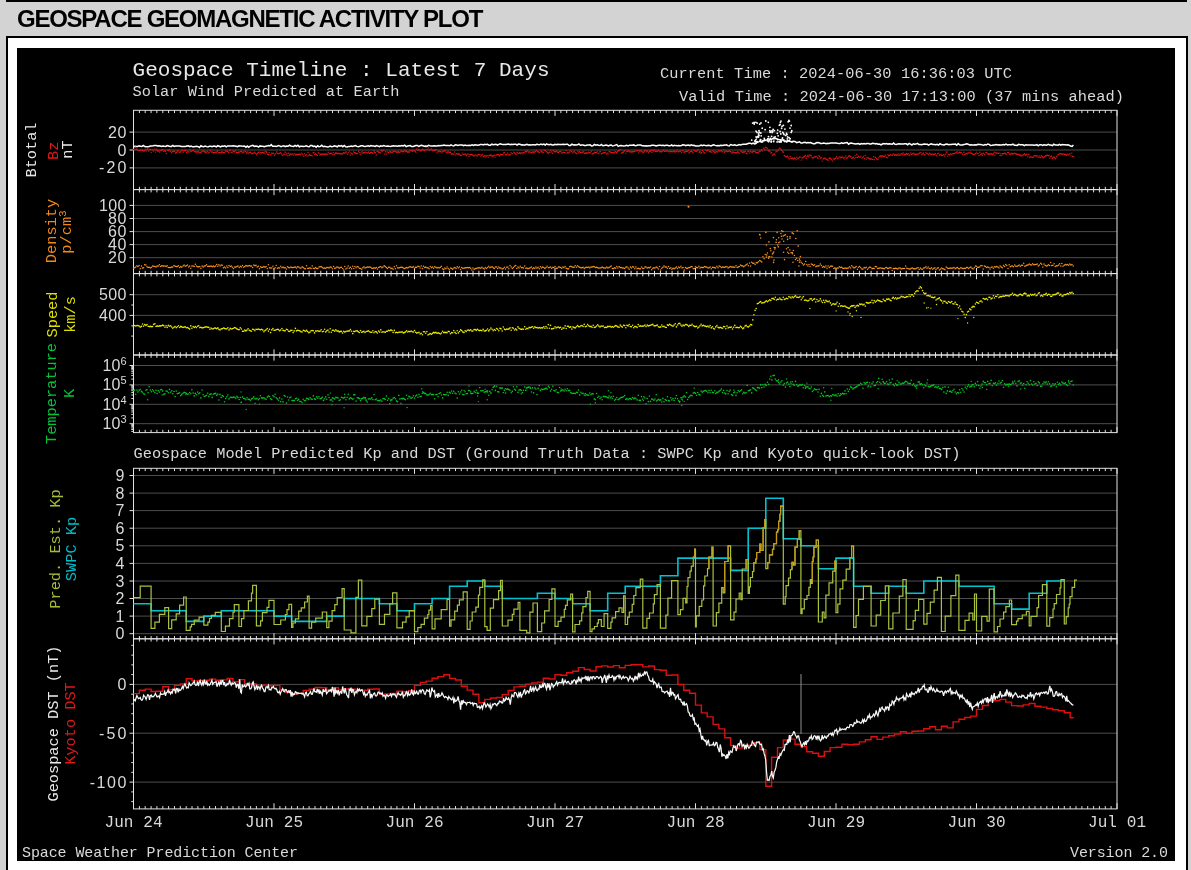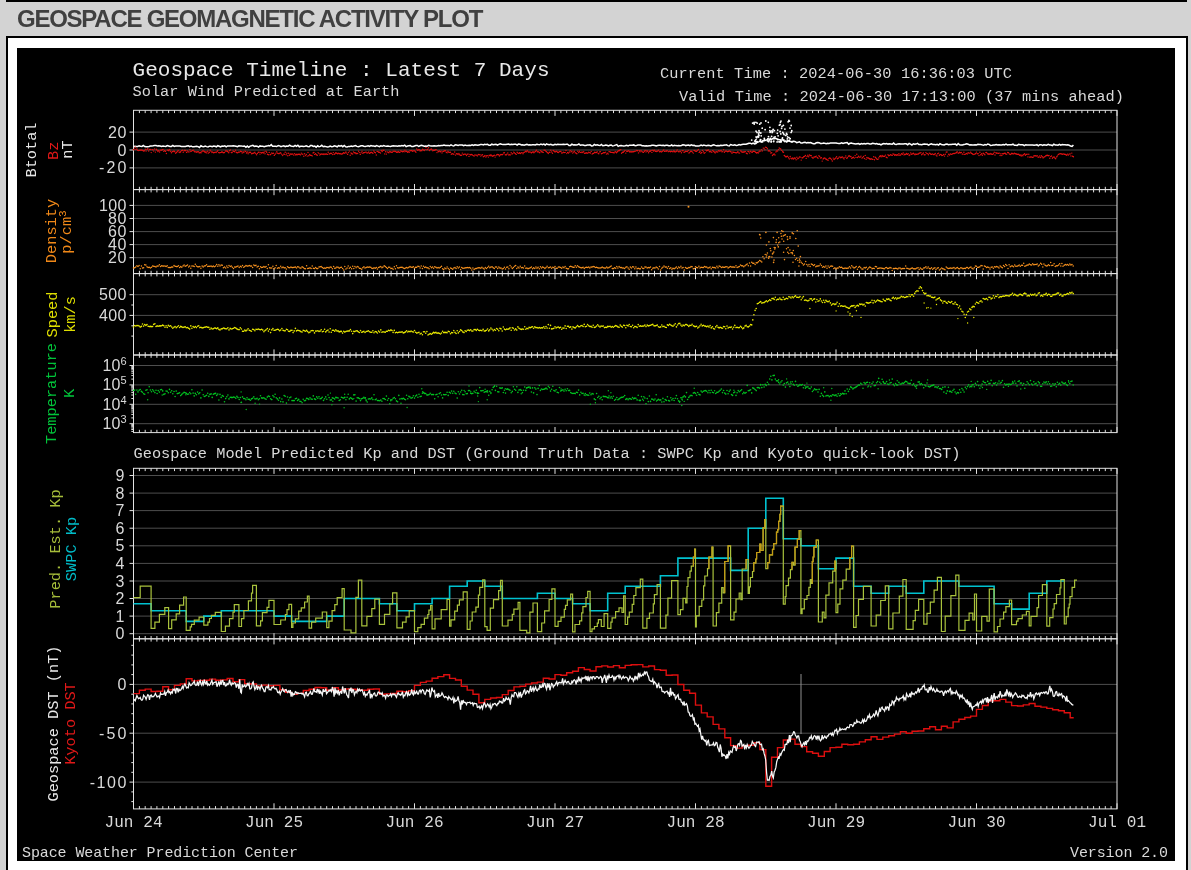--- a/index.html
+++ b/index.html
@@ -1,16 +1,16 @@
 <!DOCTYPE html>
 <html><head><meta charset="utf-8"><style>
 html,body{margin:0;padding:0;background:#d3d3d3;width:1191px;height:870px;overflow:hidden;position:relative}
 </style></head><body>
 <div style="position:absolute;left:6px;top:0;width:1181px;height:1.5px;background:#000"></div>
-<div style="position:absolute;left:17px;top:7.2px;font-family:'Liberation Sans',sans-serif;font-weight:bold;font-size:24px;color:#404040;line-height:1;letter-spacing:-1.25px">GEOSPACE GEOMAGNETIC ACTIVITY PLOT</div>
+<div style="position:absolute;left:17px;top:7.2px;font-family:'Liberation Sans',sans-serif;font-weight:bold;font-size:24px;color:#000000;line-height:1;letter-spacing:-1.25px">GEOSPACE GEOMAGNETIC ACTIVITY PLOT</div>
 <div style="position:absolute;left:6px;top:35.8px;width:1177.5px;height:834.2px;background:#fff;border:2px solid #000;border-bottom:none"></div>
 <svg width="1158" height="813" viewBox="17 48 1158 813" style="position:absolute;left:17px;top:48px;background:#000">
     <path d="M133.5 132.1 H1117M133.5 150 H1117M133.5 167.9 H1117M133.5 205.4 H1117M133.5 218.5 H1117M133.5 231.6 H1117M133.5 244.6 H1117M133.5 257.7 H1117M133.5 294.7 H1117M133.5 315.4 H1117M133.5 365.5 H1117M133.5 384.9 H1117M133.5 404.3 H1117M133.5 423.7 H1117M133.5 633.7 H1117M133.5 616.1 H1117M133.5 598.5 H1117M133.5 581 H1117M133.5 563.4 H1117M133.5 545.8 H1117M133.5 528.2 H1117M133.5 510.6 H1117M133.5 493.1 H1117M133.5 475.5 H1117M133.5 684.4 H1117M133.5 733.2 H1117M133.5 782.1 H1117" stroke="#4e4e4e" stroke-width="1" fill="none"></path>
     <path d="M133.5 110.3 v5.6M133.5 189.6 v-5.6M139.4 110.3 v2.8M139.4 189.6 v-2.8M145.2 110.3 v2.8M145.2 189.6 v-2.8M151.1 110.3 v2.8M151.1 189.6 v-2.8M156.9 110.3 v2.8M156.9 189.6 v-2.8M162.8 110.3 v2.8M162.8 189.6 v-2.8M168.6 110.3 v2.8M168.6 189.6 v-2.8M174.5 110.3 v2.8M174.5 189.6 v-2.8M180.3 110.3 v2.8M180.3 189.6 v-2.8M186.2 110.3 v2.8M186.2 189.6 v-2.8M192 110.3 v2.8M192 189.6 v-2.8M197.9 110.3 v2.8M197.9 189.6 v-2.8M203.8 110.3 v2.8M203.8 189.6 v-2.8M209.6 110.3 v2.8M209.6 189.6 v-2.8M215.5 110.3 v2.8M215.5 189.6 v-2.8M221.3 110.3 v2.8M221.3 189.6 v-2.8M227.2 110.3 v2.8M227.2 189.6 v-2.8M233 110.3 v2.8M233 189.6 v-2.8M238.9 110.3 v2.8M238.9 189.6 v-2.8M244.7 110.3 v2.8M244.7 189.6 v-2.8M250.6 110.3 v2.8M250.6 189.6 v-2.8M256.4 110.3 v2.8M256.4 189.6 v-2.8M262.3 110.3 v2.8M262.3 189.6 v-2.8M268.1 110.3 v2.8M268.1 189.6 v-2.8M274 110.3 v5.6M274 189.6 v-5.6M279.9 110.3 v2.8M279.9 189.6 v-2.8M285.7 110.3 v2.8M285.7 189.6 v-2.8M291.6 110.3 v2.8M291.6 189.6 v-2.8M297.4 110.3 v2.8M297.4 189.6 v-2.8M303.3 110.3 v2.8M303.3 189.6 v-2.8M309.1 110.3 v2.8M309.1 189.6 v-2.8M315 110.3 v2.8M315 189.6 v-2.8M320.8 110.3 v2.8M320.8 189.6 v-2.8M326.7 110.3 v2.8M326.7 189.6 v-2.8M332.5 110.3 v2.8M332.5 189.6 v-2.8M338.4 110.3 v2.8M338.4 189.6 v-2.8M344.2 110.3 v2.8M344.2 189.6 v-2.8M350.1 110.3 v2.8M350.1 189.6 v-2.8M356 110.3 v2.8M356 189.6 v-2.8M361.8 110.3 v2.8M361.8 189.6 v-2.8M367.7 110.3 v2.8M367.7 189.6 v-2.8M373.5 110.3 v2.8M373.5 189.6 v-2.8M379.4 110.3 v2.8M379.4 189.6 v-2.8M385.2 110.3 v2.8M385.2 189.6 v-2.8M391.1 110.3 v2.8M391.1 189.6 v-2.8M396.9 110.3 v2.8M396.9 189.6 v-2.8M402.8 110.3 v2.8M402.8 189.6 v-2.8M408.6 110.3 v2.8M408.6 189.6 v-2.8M414.5 110.3 v5.6M414.5 189.6 v-5.6M420.4 110.3 v2.8M420.4 189.6 v-2.8M426.2 110.3 v2.8M426.2 189.6 v-2.8M432.1 110.3 v2.8M432.1 189.6 v-2.8M437.9 110.3 v2.8M437.9 189.6 v-2.8M443.8 110.3 v2.8M443.8 189.6 v-2.8M449.6 110.3 v2.8M449.6 189.6 v-2.8M455.5 110.3 v2.8M455.5 189.6 v-2.8M461.3 110.3 v2.8M461.3 189.6 v-2.8M467.2 110.3 v2.8M467.2 189.6 v-2.8M473 110.3 v2.8M473 189.6 v-2.8M478.9 110.3 v2.8M478.9 189.6 v-2.8M484.8 110.3 v2.8M484.8 189.6 v-2.8M490.6 110.3 v2.8M490.6 189.6 v-2.8M496.5 110.3 v2.8M496.5 189.6 v-2.8M502.3 110.3 v2.8M502.3 189.6 v-2.8M508.2 110.3 v2.8M508.2 189.6 v-2.8M514 110.3 v2.8M514 189.6 v-2.8M519.9 110.3 v2.8M519.9 189.6 v-2.8M525.7 110.3 v2.8M525.7 189.6 v-2.8M531.6 110.3 v2.8M531.6 189.6 v-2.8M537.4 110.3 v2.8M537.4 189.6 v-2.8M543.3 110.3 v2.8M543.3 189.6 v-2.8M549.1 110.3 v2.8M549.1 189.6 v-2.8M555 110.3 v5.6M555 189.6 v-5.6M560.9 110.3 v2.8M560.9 189.6 v-2.8M566.7 110.3 v2.8M566.7 189.6 v-2.8M572.6 110.3 v2.8M572.6 189.6 v-2.8M578.4 110.3 v2.8M578.4 189.6 v-2.8M584.3 110.3 v2.8M584.3 189.6 v-2.8M590.1 110.3 v2.8M590.1 189.6 v-2.8M596 110.3 v2.8M596 189.6 v-2.8M601.8 110.3 v2.8M601.8 189.6 v-2.8M607.7 110.3 v2.8M607.7 189.6 v-2.8M613.5 110.3 v2.8M613.5 189.6 v-2.8M619.4 110.3 v2.8M619.4 189.6 v-2.8M625.2 110.3 v2.8M625.2 189.6 v-2.8M631.1 110.3 v2.8M631.1 189.6 v-2.8M637 110.3 v2.8M637 189.6 v-2.8M642.8 110.3 v2.8M642.8 189.6 v-2.8M648.7 110.3 v2.8M648.7 189.6 v-2.8M654.5 110.3 v2.8M654.5 189.6 v-2.8M660.4 110.3 v2.8M660.4 189.6 v-2.8M666.2 110.3 v2.8M666.2 189.6 v-2.8M672.1 110.3 v2.8M672.1 189.6 v-2.8M677.9 110.3 v2.8M677.9 189.6 v-2.8M683.8 110.3 v2.8M683.8 189.6 v-2.8M689.6 110.3 v2.8M689.6 189.6 v-2.8M695.5 110.3 v5.6M695.5 189.6 v-5.6M701.4 110.3 v2.8M701.4 189.6 v-2.8M707.2 110.3 v2.8M707.2 189.6 v-2.8M713.1 110.3 v2.8M713.1 189.6 v-2.8M718.9 110.3 v2.8M718.9 189.6 v-2.8M724.8 110.3 v2.8M724.8 189.6 v-2.8M730.6 110.3 v2.8M730.6 189.6 v-2.8M736.5 110.3 v2.8M736.5 189.6 v-2.8M742.3 110.3 v2.8M742.3 189.6 v-2.8M748.2 110.3 v2.8M748.2 189.6 v-2.8M754 110.3 v2.8M754 189.6 v-2.8M759.9 110.3 v2.8M759.9 189.6 v-2.8M765.8 110.3 v2.8M765.8 189.6 v-2.8M771.6 110.3 v2.8M771.6 189.6 v-2.8M777.5 110.3 v2.8M777.5 189.6 v-2.8M783.3 110.3 v2.8M783.3 189.6 v-2.8M789.2 110.3 v2.8M789.2 189.6 v-2.8M795 110.3 v2.8M795 189.6 v-2.8M800.9 110.3 v2.8M800.9 189.6 v-2.8M806.7 110.3 v2.8M806.7 189.6 v-2.8M812.6 110.3 v2.8M812.6 189.6 v-2.8M818.4 110.3 v2.8M818.4 189.6 v-2.8M824.3 110.3 v2.8M824.3 189.6 v-2.8M830.1 110.3 v2.8M830.1 189.6 v-2.8M836 110.3 v5.6M836 189.6 v-5.6M841.9 110.3 v2.8M841.9 189.6 v-2.8M847.7 110.3 v2.8M847.7 189.6 v-2.8M853.6 110.3 v2.8M853.6 189.6 v-2.8M859.4 110.3 v2.8M859.4 189.6 v-2.8M865.3 110.3 v2.8M865.3 189.6 v-2.8M871.1 110.3 v2.8M871.1 189.6 v-2.8M877 110.3 v2.8M877 189.6 v-2.8M882.8 110.3 v2.8M882.8 189.6 v-2.8M888.7 110.3 v2.8M888.7 189.6 v-2.8M894.5 110.3 v2.8M894.5 189.6 v-2.8M900.4 110.3 v2.8M900.4 189.6 v-2.8M906.2 110.3 v2.8M906.2 189.6 v-2.8M912.1 110.3 v2.8M912.1 189.6 v-2.8M918 110.3 v2.8M918 189.6 v-2.8M923.8 110.3 v2.8M923.8 189.6 v-2.8M929.7 110.3 v2.8M929.7 189.6 v-2.8M935.5 110.3 v2.8M935.5 189.6 v-2.8M941.4 110.3 v2.8M941.4 189.6 v-2.8M947.2 110.3 v2.8M947.2 189.6 v-2.8M953.1 110.3 v2.8M953.1 189.6 v-2.8M958.9 110.3 v2.8M958.9 189.6 v-2.8M964.8 110.3 v2.8M964.8 189.6 v-2.8M970.6 110.3 v2.8M970.6 189.6 v-2.8M976.5 110.3 v5.6M976.5 189.6 v-5.6M982.4 110.3 v2.8M982.4 189.6 v-2.8M988.2 110.3 v2.8M988.2 189.6 v-2.8M994.1 110.3 v2.8M994.1 189.6 v-2.8M999.9 110.3 v2.8M999.9 189.6 v-2.8M1005.8 110.3 v2.8M1005.8 189.6 v-2.8M1011.6 110.3 v2.8M1011.6 189.6 v-2.8M1017.5 110.3 v2.8M1017.5 189.6 v-2.8M1023.3 110.3 v2.8M1023.3 189.6 v-2.8M1029.2 110.3 v2.8M1029.2 189.6 v-2.8M1035 110.3 v2.8M1035 189.6 v-2.8M1040.9 110.3 v2.8M1040.9 189.6 v-2.8M1046.8 110.3 v2.8M1046.8 189.6 v-2.8M1052.6 110.3 v2.8M1052.6 189.6 v-2.8M1058.5 110.3 v2.8M1058.5 189.6 v-2.8M1064.3 110.3 v2.8M1064.3 189.6 v-2.8M1070.2 110.3 v2.8M1070.2 189.6 v-2.8M1076 110.3 v2.8M1076 189.6 v-2.8M1081.9 110.3 v2.8M1081.9 189.6 v-2.8M1087.7 110.3 v2.8M1087.7 189.6 v-2.8M1093.6 110.3 v2.8M1093.6 189.6 v-2.8M1099.4 110.3 v2.8M1099.4 189.6 v-2.8M1105.3 110.3 v2.8M1105.3 189.6 v-2.8M1111.1 110.3 v2.8M1111.1 189.6 v-2.8M1117 110.3 v5.6M1117 189.6 v-5.6M133.5 189.6 v5.6M133.5 273.6 v-5.6M139.4 189.6 v2.8M139.4 273.6 v-2.8M145.2 189.6 v2.8M145.2 273.6 v-2.8M151.1 189.6 v2.8M151.1 273.6 v-2.8M156.9 189.6 v2.8M156.9 273.6 v-2.8M162.8 189.6 v2.8M162.8 273.6 v-2.8M168.6 189.6 v2.8M168.6 273.6 v-2.8M174.5 189.6 v2.8M174.5 273.6 v-2.8M180.3 189.6 v2.8M180.3 273.6 v-2.8M186.2 189.6 v2.8M186.2 273.6 v-2.8M192 189.6 v2.8M192 273.6 v-2.8M197.9 189.6 v2.8M197.9 273.6 v-2.8M203.8 189.6 v2.8M203.8 273.6 v-2.8M209.6 189.6 v2.8M209.6 273.6 v-2.8M215.5 189.6 v2.8M215.5 273.6 v-2.8M221.3 189.6 v2.8M221.3 273.6 v-2.8M227.2 189.6 v2.8M227.2 273.6 v-2.8M233 189.6 v2.8M233 273.6 v-2.8M238.9 189.6 v2.8M238.9 273.6 v-2.8M244.7 189.6 v2.8M244.7 273.6 v-2.8M250.6 189.6 v2.8M250.6 273.6 v-2.8M256.4 189.6 v2.8M256.4 273.6 v-2.8M262.3 189.6 v2.8M262.3 273.6 v-2.8M268.1 189.6 v2.8M268.1 273.6 v-2.8M274 189.6 v5.6M274 273.6 v-5.6M279.9 189.6 v2.8M279.9 273.6 v-2.8M285.7 189.6 v2.8M285.7 273.6 v-2.8M291.6 189.6 v2.8M291.6 273.6 v-2.8M297.4 189.6 v2.8M297.4 273.6 v-2.8M303.3 189.6 v2.8M303.3 273.6 v-2.8M309.1 189.6 v2.8M309.1 273.6 v-2.8M315 189.6 v2.8M315 273.6 v-2.8M320.8 189.6 v2.8M320.8 273.6 v-2.8M326.7 189.6 v2.8M326.7 273.6 v-2.8M332.5 189.6 v2.8M332.5 273.6 v-2.8M338.4 189.6 v2.8M338.4 273.6 v-2.8M344.2 189.6 v2.8M344.2 273.6 v-2.8M350.1 189.6 v2.8M350.1 273.6 v-2.8M356 189.6 v2.8M356 273.6 v-2.8M361.8 189.6 v2.8M361.8 273.6 v-2.8M367.7 189.6 v2.8M367.7 273.6 v-2.8M373.5 189.6 v2.8M373.5 273.6 v-2.8M379.4 189.6 v2.8M379.4 273.6 v-2.8M385.2 189.6 v2.8M385.2 273.6 v-2.8M391.1 189.6 v2.8M391.1 273.6 v-2.8M396.9 189.6 v2.8M396.9 273.6 v-2.8M402.8 189.6 v2.8M402.8 273.6 v-2.8M408.6 189.6 v2.8M408.6 273.6 v-2.8M414.5 189.6 v5.6M414.5 273.6 v-5.6M420.4 189.6 v2.8M420.4 273.6 v-2.8M426.2 189.6 v2.8M426.2 273.6 v-2.8M432.1 189.6 v2.8M432.1 273.6 v-2.8M437.9 189.6 v2.8M437.9 273.6 v-2.8M443.8 189.6 v2.8M443.8 273.6 v-2.8M449.6 189.6 v2.8M449.6 273.6 v-2.8M455.5 189.6 v2.8M455.5 273.6 v-2.8M461.3 189.6 v2.8M461.3 273.6 v-2.8M467.2 189.6 v2.8M467.2 273.6 v-2.8M473 189.6 v2.8M473 273.6 v-2.8M478.9 189.6 v2.8M478.9 273.6 v-2.8M484.8 189.6 v2.8M484.8 273.6 v-2.8M490.6 189.6 v2.8M490.6 273.6 v-2.8M496.5 189.6 v2.8M496.5 273.6 v-2.8M502.3 189.6 v2.8M502.3 273.6 v-2.8M508.2 189.6 v2.8M508.2 273.6 v-2.8M514 189.6 v2.8M514 273.6 v-2.8M519.9 189.6 v2.8M519.9 273.6 v-2.8M525.7 189.6 v2.8M525.7 273.6 v-2.8M531.6 189.6 v2.8M531.6 273.6 v-2.8M537.4 189.6 v2.8M537.4 273.6 v-2.8M543.3 189.6 v2.8M543.3 273.6 v-2.8M549.1 189.6 v2.8M549.1 273.6 v-2.8M555 189.6 v5.6M555 273.6 v-5.6M560.9 189.6 v2.8M560.9 273.6 v-2.8M566.7 189.6 v2.8M566.7 273.6 v-2.8M572.6 189.6 v2.8M572.6 273.6 v-2.8M578.4 189.6 v2.8M578.4 273.6 v-2.8M584.3 189.6 v2.8M584.3 273.6 v-2.8M590.1 189.6 v2.8M590.1 273.6 v-2.8M596 189.6 v2.8M596 273.6 v-2.8M601.8 189.6 v2.8M601.8 273.6 v-2.8M607.7 189.6 v2.8M607.7 273.6 v-2.8M613.5 189.6 v2.8M613.5 273.6 v-2.8M619.4 189.6 v2.8M619.4 273.6 v-2.8M625.2 189.6 v2.8M625.2 273.6 v-2.8M631.1 189.6 v2.8M631.1 273.6 v-2.8M637 189.6 v2.8M637 273.6 v-2.8M642.8 189.6 v2.8M642.8 273.6 v-2.8M648.7 189.6 v2.8M648.7 273.6 v-2.8M654.5 189.6 v2.8M654.5 273.6 v-2.8M660.4 189.6 v2.8M660.4 273.6 v-2.8M666.2 189.6 v2.8M666.2 273.6 v-2.8M672.1 189.6 v2.8M672.1 273.6 v-2.8M677.9 189.6 v2.8M677.9 273.6 v-2.8M683.8 189.6 v2.8M683.8 273.6 v-2.8M689.6 189.6 v2.8M689.6 273.6 v-2.8M695.5 189.6 v5.6M695.5 273.6 v-5.6M701.4 189.6 v2.8M701.4 273.6 v-2.8M707.2 189.6 v2.8M707.2 273.6 v-2.8M713.1 189.6 v2.8M713.1 273.6 v-2.8M718.9 189.6 v2.8M718.9 273.6 v-2.8M724.8 189.6 v2.8M724.8 273.6 v-2.8M730.6 189.6 v2.8M730.6 273.6 v-2.8M736.5 189.6 v2.8M736.5 273.6 v-2.8M742.3 189.6 v2.8M742.3 273.6 v-2.8M748.2 189.6 v2.8M748.2 273.6 v-2.8M754 189.6 v2.8M754 273.6 v-2.8M759.9 189.6 v2.8M759.9 273.6 v-2.8M765.8 189.6 v2.8M765.8 273.6 v-2.8M771.6 189.6 v2.8M771.6 273.6 v-2.8M777.5 189.6 v2.8M777.5 273.6 v-2.8M783.3 189.6 v2.8M783.3 273.6 v-2.8M789.2 189.6 v2.8M789.2 273.6 v-2.8M795 189.6 v2.8M795 273.6 v-2.8M800.9 189.6 v2.8M800.9 273.6 v-2.8M806.7 189.6 v2.8M806.7 273.6 v-2.8M812.6 189.6 v2.8M812.6 273.6 v-2.8M818.4 189.6 v2.8M818.4 273.6 v-2.8M824.3 189.6 v2.8M824.3 273.6 v-2.8M830.1 189.6 v2.8M830.1 273.6 v-2.8M836 189.6 v5.6M836 273.6 v-5.6M841.9 189.6 v2.8M841.9 273.6 v-2.8M847.7 189.6 v2.8M847.7 273.6 v-2.8M853.6 189.6 v2.8M853.6 273.6 v-2.8M859.4 189.6 v2.8M859.4 273.6 v-2.8M865.3 189.6 v2.8M865.3 273.6 v-2.8M871.1 189.6 v2.8M871.1 273.6 v-2.8M877 189.6 v2.8M877 273.6 v-2.8M882.8 189.6 v2.8M882.8 273.6 v-2.8M888.7 189.6 v2.8M888.7 273.6 v-2.8M894.5 189.6 v2.8M894.5 273.6 v-2.8M900.4 189.6 v2.8M900.4 273.6 v-2.8M906.2 189.6 v2.8M906.2 273.6 v-2.8M912.1 189.6 v2.8M912.1 273.6 v-2.8M918 189.6 v2.8M918 273.6 v-2.8M923.8 189.6 v2.8M923.8 273.6 v-2.8M929.7 189.6 v2.8M929.7 273.6 v-2.8M935.5 189.6 v2.8M935.5 273.6 v-2.8M941.4 189.6 v2.8M941.4 273.6 v-2.8M947.2 189.6 v2.8M947.2 273.6 v-2.8M953.1 189.6 v2.8M953.1 273.6 v-2.8M958.9 189.6 v2.8M958.9 273.6 v-2.8M964.8 189.6 v2.8M964.8 273.6 v-2.8M970.6 189.6 v2.8M970.6 273.6 v-2.8M976.5 189.6 v5.6M976.5 273.6 v-5.6M982.4 189.6 v2.8M982.4 273.6 v-2.8M988.2 189.6 v2.8M988.2 273.6 v-2.8M994.1 189.6 v2.8M994.1 273.6 v-2.8M999.9 189.6 v2.8M999.9 273.6 v-2.8M1005.8 189.6 v2.8M1005.8 273.6 v-2.8M1011.6 189.6 v2.8M1011.6 273.6 v-2.8M1017.5 189.6 v2.8M1017.5 273.6 v-2.8M1023.3 189.6 v2.8M1023.3 273.6 v-2.8M1029.2 189.6 v2.8M1029.2 273.6 v-2.8M1035 189.6 v2.8M1035 273.6 v-2.8M1040.9 189.6 v2.8M1040.9 273.6 v-2.8M1046.8 189.6 v2.8M1046.8 273.6 v-2.8M1052.6 189.6 v2.8M1052.6 273.6 v-2.8M1058.5 189.6 v2.8M1058.5 273.6 v-2.8M1064.3 189.6 v2.8M1064.3 273.6 v-2.8M1070.2 189.6 v2.8M1070.2 273.6 v-2.8M1076 189.6 v2.8M1076 273.6 v-2.8M1081.9 189.6 v2.8M1081.9 273.6 v-2.8M1087.7 189.6 v2.8M1087.7 273.6 v-2.8M1093.6 189.6 v2.8M1093.6 273.6 v-2.8M1099.4 189.6 v2.8M1099.4 273.6 v-2.8M1105.3 189.6 v2.8M1105.3 273.6 v-2.8M1111.1 189.6 v2.8M1111.1 273.6 v-2.8M1117 189.6 v5.6M1117 273.6 v-5.6M133.5 273.6 v5.6M133.5 355 v-5.6M139.4 273.6 v2.8M139.4 355 v-2.8M145.2 273.6 v2.8M145.2 355 v-2.8M151.1 273.6 v2.8M151.1 355 v-2.8M156.9 273.6 v2.8M156.9 355 v-2.8M162.8 273.6 v2.8M162.8 355 v-2.8M168.6 273.6 v2.8M168.6 355 v-2.8M174.5 273.6 v2.8M174.5 355 v-2.8M180.3 273.6 v2.8M180.3 355 v-2.8M186.2 273.6 v2.8M186.2 355 v-2.8M192 273.6 v2.8M192 355 v-2.8M197.9 273.6 v2.8M197.9 355 v-2.8M203.8 273.6 v2.8M203.8 355 v-2.8M209.6 273.6 v2.8M209.6 355 v-2.8M215.5 273.6 v2.8M215.5 355 v-2.8M221.3 273.6 v2.8M221.3 355 v-2.8M227.2 273.6 v2.8M227.2 355 v-2.8M233 273.6 v2.8M233 355 v-2.8M238.9 273.6 v2.8M238.9 355 v-2.8M244.7 273.6 v2.8M244.7 355 v-2.8M250.6 273.6 v2.8M250.6 355 v-2.8M256.4 273.6 v2.8M256.4 355 v-2.8M262.3 273.6 v2.8M262.3 355 v-2.8M268.1 273.6 v2.8M268.1 355 v-2.8M274 273.6 v5.6M274 355 v-5.6M279.9 273.6 v2.8M279.9 355 v-2.8M285.7 273.6 v2.8M285.7 355 v-2.8M291.6 273.6 v2.8M291.6 355 v-2.8M297.4 273.6 v2.8M297.4 355 v-2.8M303.3 273.6 v2.8M303.3 355 v-2.8M309.1 273.6 v2.8M309.1 355 v-2.8M315 273.6 v2.8M315 355 v-2.8M320.8 273.6 v2.8M320.8 355 v-2.8M326.7 273.6 v2.8M326.7 355 v-2.8M332.5 273.6 v2.8M332.5 355 v-2.8M338.4 273.6 v2.8M338.4 355 v-2.8M344.2 273.6 v2.8M344.2 355 v-2.8M350.1 273.6 v2.8M350.1 355 v-2.8M356 273.6 v2.8M356 355 v-2.8M361.8 273.6 v2.8M361.8 355 v-2.8M367.7 273.6 v2.8M367.7 355 v-2.8M373.5 273.6 v2.8M373.5 355 v-2.8M379.4 273.6 v2.8M379.4 355 v-2.8M385.2 273.6 v2.8M385.2 355 v-2.8M391.1 273.6 v2.8M391.1 355 v-2.8M396.9 273.6 v2.8M396.9 355 v-2.8M402.8 273.6 v2.8M402.8 355 v-2.8M408.6 273.6 v2.8M408.6 355 v-2.8M414.5 273.6 v5.6M414.5 355 v-5.6M420.4 273.6 v2.8M420.4 355 v-2.8M426.2 273.6 v2.8M426.2 355 v-2.8M432.1 273.6 v2.8M432.1 355 v-2.8M437.9 273.6 v2.8M437.9 355 v-2.8M443.8 273.6 v2.8M443.8 355 v-2.8M449.6 273.6 v2.8M449.6 355 v-2.8M455.5 273.6 v2.8M455.5 355 v-2.8M461.3 273.6 v2.8M461.3 355 v-2.8M467.2 273.6 v2.8M467.2 355 v-2.8M473 273.6 v2.8M473 355 v-2.8M478.9 273.6 v2.8M478.9 355 v-2.8M484.8 273.6 v2.8M484.8 355 v-2.8M490.6 273.6 v2.8M490.6 355 v-2.8M496.5 273.6 v2.8M496.5 355 v-2.8M502.3 273.6 v2.8M502.3 355 v-2.8M508.2 273.6 v2.8M508.2 355 v-2.8M514 273.6 v2.8M514 355 v-2.8M519.9 273.6 v2.8M519.9 355 v-2.8M525.7 273.6 v2.8M525.7 355 v-2.8M531.6 273.6 v2.8M531.6 355 v-2.8M537.4 273.6 v2.8M537.4 355 v-2.8M543.3 273.6 v2.8M543.3 355 v-2.8M549.1 273.6 v2.8M549.1 355 v-2.8M555 273.6 v5.6M555 355 v-5.6M560.9 273.6 v2.8M560.9 355 v-2.8M566.7 273.6 v2.8M566.7 355 v-2.8M572.6 273.6 v2.8M572.6 355 v-2.8M578.4 273.6 v2.8M578.4 355 v-2.8M584.3 273.6 v2.8M584.3 355 v-2.8M590.1 273.6 v2.8M590.1 355 v-2.8M596 273.6 v2.8M596 355 v-2.8M601.8 273.6 v2.8M601.8 355 v-2.8M607.7 273.6 v2.8M607.7 355 v-2.8M613.5 273.6 v2.8M613.5 355 v-2.8M619.4 273.6 v2.8M619.4 355 v-2.8M625.2 273.6 v2.8M625.2 355 v-2.8M631.1 273.6 v2.8M631.1 355 v-2.8M637 273.6 v2.8M637 355 v-2.8M642.8 273.6 v2.8M642.8 355 v-2.8M648.7 273.6 v2.8M648.7 355 v-2.8M654.5 273.6 v2.8M654.5 355 v-2.8M660.4 273.6 v2.8M660.4 355 v-2.8M666.2 273.6 v2.8M666.2 355 v-2.8M672.1 273.6 v2.8M672.1 355 v-2.8M677.9 273.6 v2.8M677.9 355 v-2.8M683.8 273.6 v2.8M683.8 355 v-2.8M689.6 273.6 v2.8M689.6 355 v-2.8M695.5 273.6 v5.6M695.5 355 v-5.6M701.4 273.6 v2.8M701.4 355 v-2.8M707.2 273.6 v2.8M707.2 355 v-2.8M713.1 273.6 v2.8M713.1 355 v-2.8M718.9 273.6 v2.8M718.9 355 v-2.8M724.8 273.6 v2.8M724.8 355 v-2.8M730.6 273.6 v2.8M730.6 355 v-2.8M736.5 273.6 v2.8M736.5 355 v-2.8M742.3 273.6 v2.8M742.3 355 v-2.8M748.2 273.6 v2.8M748.2 355 v-2.8M754 273.6 v2.8M754 355 v-2.8M759.9 273.6 v2.8M759.9 355 v-2.8M765.8 273.6 v2.8M765.8 355 v-2.8M771.6 273.6 v2.8M771.6 355 v-2.8M777.5 273.6 v2.8M777.5 355 v-2.8M783.3 273.6 v2.8M783.3 355 v-2.8M789.2 273.6 v2.8M789.2 355 v-2.8M795 273.6 v2.8M795 355 v-2.8M800.9 273.6 v2.8M800.9 355 v-2.8M806.7 273.6 v2.8M806.7 355 v-2.8M812.6 273.6 v2.8M812.6 355 v-2.8M818.4 273.6 v2.8M818.4 355 v-2.8M824.3 273.6 v2.8M824.3 355 v-2.8M830.1 273.6 v2.8M830.1 355 v-2.8M836 273.6 v5.6M836 355 v-5.6M841.9 273.6 v2.8M841.9 355 v-2.8M847.7 273.6 v2.8M847.7 355 v-2.8M853.6 273.6 v2.8M853.6 355 v-2.8M859.4 273.6 v2.8M859.4 355 v-2.8M865.3 273.6 v2.8M865.3 355 v-2.8M871.1 273.6 v2.8M871.1 355 v-2.8M877 273.6 v2.8M877 355 v-2.8M882.8 273.6 v2.8M882.8 355 v-2.8M888.7 273.6 v2.8M888.7 355 v-2.8M894.5 273.6 v2.8M894.5 355 v-2.8M900.4 273.6 v2.8M900.4 355 v-2.8M906.2 273.6 v2.8M906.2 355 v-2.8M912.1 273.6 v2.8M912.1 355 v-2.8M918 273.6 v2.8M918 355 v-2.8M923.8 273.6 v2.8M923.8 355 v-2.8M929.7 273.6 v2.8M929.7 355 v-2.8M935.5 273.6 v2.8M935.5 355 v-2.8M941.4 273.6 v2.8M941.4 355 v-2.8M947.2 273.6 v2.8M947.2 355 v-2.8M953.1 273.6 v2.8M953.1 355 v-2.8M958.9 273.6 v2.8M958.9 355 v-2.8M964.8 273.6 v2.8M964.8 355 v-2.8M970.6 273.6 v2.8M970.6 355 v-2.8M976.5 273.6 v5.6M976.5 355 v-5.6M982.4 273.6 v2.8M982.4 355 v-2.8M988.2 273.6 v2.8M988.2 355 v-2.8M994.1 273.6 v2.8M994.1 355 v-2.8M999.9 273.6 v2.8M999.9 355 v-2.8M1005.8 273.6 v2.8M1005.8 355 v-2.8M1011.6 273.6 v2.8M1011.6 355 v-2.8M1017.5 273.6 v2.8M1017.5 355 v-2.8M1023.3 273.6 v2.8M1023.3 355 v-2.8M1029.2 273.6 v2.8M1029.2 355 v-2.8M1035 273.6 v2.8M1035 355 v-2.8M1040.9 273.6 v2.8M1040.9 355 v-2.8M1046.8 273.6 v2.8M1046.8 355 v-2.8M1052.6 273.6 v2.8M1052.6 355 v-2.8M1058.5 273.6 v2.8M1058.5 355 v-2.8M1064.3 273.6 v2.8M1064.3 355 v-2.8M1070.2 273.6 v2.8M1070.2 355 v-2.8M1076 273.6 v2.8M1076 355 v-2.8M1081.9 273.6 v2.8M1081.9 355 v-2.8M1087.7 273.6 v2.8M1087.7 355 v-2.8M1093.6 273.6 v2.8M1093.6 355 v-2.8M1099.4 273.6 v2.8M1099.4 355 v-2.8M1105.3 273.6 v2.8M1105.3 355 v-2.8M1111.1 273.6 v2.8M1111.1 355 v-2.8M1117 273.6 v5.6M1117 355 v-5.6M133.5 355 v5.6M133.5 432.6 v-5.6M139.4 355 v2.8M139.4 432.6 v-2.8M145.2 355 v2.8M145.2 432.6 v-2.8M151.1 355 v2.8M151.1 432.6 v-2.8M156.9 355 v2.8M156.9 432.6 v-2.8M162.8 355 v2.8M162.8 432.6 v-2.8M168.6 355 v2.8M168.6 432.6 v-2.8M174.5 355 v2.8M174.5 432.6 v-2.8M180.3 355 v2.8M180.3 432.6 v-2.8M186.2 355 v2.8M186.2 432.6 v-2.8M192 355 v2.8M192 432.6 v-2.8M197.9 355 v2.8M197.9 432.6 v-2.8M203.8 355 v2.8M203.8 432.6 v-2.8M209.6 355 v2.8M209.6 432.6 v-2.8M215.5 355 v2.8M215.5 432.6 v-2.8M221.3 355 v2.8M221.3 432.6 v-2.8M227.2 355 v2.8M227.2 432.6 v-2.8M233 355 v2.8M233 432.6 v-2.8M238.9 355 v2.8M238.9 432.6 v-2.8M244.7 355 v2.8M244.7 432.6 v-2.8M250.6 355 v2.8M250.6 432.6 v-2.8M256.4 355 v2.8M256.4 432.6 v-2.8M262.3 355 v2.8M262.3 432.6 v-2.8M268.1 355 v2.8M268.1 432.6 v-2.8M274 355 v5.6M274 432.6 v-5.6M279.9 355 v2.8M279.9 432.6 v-2.8M285.7 355 v2.8M285.7 432.6 v-2.8M291.6 355 v2.8M291.6 432.6 v-2.8M297.4 355 v2.8M297.4 432.6 v-2.8M303.3 355 v2.8M303.3 432.6 v-2.8M309.1 355 v2.8M309.1 432.6 v-2.8M315 355 v2.8M315 432.6 v-2.8M320.8 355 v2.8M320.8 432.6 v-2.8M326.7 355 v2.8M326.7 432.6 v-2.8M332.5 355 v2.8M332.5 432.6 v-2.8M338.4 355 v2.8M338.4 432.6 v-2.8M344.2 355 v2.8M344.2 432.6 v-2.8M350.1 355 v2.8M350.1 432.6 v-2.8M356 355 v2.8M356 432.6 v-2.8M361.8 355 v2.8M361.8 432.6 v-2.8M367.7 355 v2.8M367.7 432.6 v-2.8M373.5 355 v2.8M373.5 432.6 v-2.8M379.4 355 v2.8M379.4 432.6 v-2.8M385.2 355 v2.8M385.2 432.6 v-2.8M391.1 355 v2.8M391.1 432.6 v-2.8M396.9 355 v2.8M396.9 432.6 v-2.8M402.8 355 v2.8M402.8 432.6 v-2.8M408.6 355 v2.8M408.6 432.6 v-2.8M414.5 355 v5.6M414.5 432.6 v-5.6M420.4 355 v2.8M420.4 432.6 v-2.8M426.2 355 v2.8M426.2 432.6 v-2.8M432.1 355 v2.8M432.1 432.6 v-2.8M437.9 355 v2.8M437.9 432.6 v-2.8M443.8 355 v2.8M443.8 432.6 v-2.8M449.6 355 v2.8M449.6 432.6 v-2.8M455.5 355 v2.8M455.5 432.6 v-2.8M461.3 355 v2.8M461.3 432.6 v-2.8M467.2 355 v2.8M467.2 432.6 v-2.8M473 355 v2.8M473 432.6 v-2.8M478.9 355 v2.8M478.9 432.6 v-2.8M484.8 355 v2.8M484.8 432.6 v-2.8M490.6 355 v2.8M490.6 432.6 v-2.8M496.5 355 v2.8M496.5 432.6 v-2.8M502.3 355 v2.8M502.3 432.6 v-2.8M508.2 355 v2.8M508.2 432.6 v-2.8M514 355 v2.8M514 432.6 v-2.8M519.9 355 v2.8M519.9 432.6 v-2.8M525.7 355 v2.8M525.7 432.6 v-2.8M531.6 355 v2.8M531.6 432.6 v-2.8M537.4 355 v2.8M537.4 432.6 v-2.8M543.3 355 v2.8M543.3 432.6 v-2.8M549.1 355 v2.8M549.1 432.6 v-2.8M555 355 v5.6M555 432.6 v-5.6M560.9 355 v2.8M560.9 432.6 v-2.8M566.7 355 v2.8M566.7 432.6 v-2.8M572.6 355 v2.8M572.6 432.6 v-2.8M578.4 355 v2.8M578.4 432.6 v-2.8M584.3 355 v2.8M584.3 432.6 v-2.8M590.1 355 v2.8M590.1 432.6 v-2.8M596 355 v2.8M596 432.6 v-2.8M601.8 355 v2.8M601.8 432.6 v-2.8M607.7 355 v2.8M607.7 432.6 v-2.8M613.5 355 v2.8M613.5 432.6 v-2.8M619.4 355 v2.8M619.4 432.6 v-2.8M625.2 355 v2.8M625.2 432.6 v-2.8M631.1 355 v2.8M631.1 432.6 v-2.8M637 355 v2.8M637 432.6 v-2.8M642.8 355 v2.8M642.8 432.6 v-2.8M648.7 355 v2.8M648.7 432.6 v-2.8M654.5 355 v2.8M654.5 432.6 v-2.8M660.4 355 v2.8M660.4 432.6 v-2.8M666.2 355 v2.8M666.2 432.6 v-2.8M672.1 355 v2.8M672.1 432.6 v-2.8M677.9 355 v2.8M677.9 432.6 v-2.8M683.8 355 v2.8M683.8 432.6 v-2.8M689.6 355 v2.8M689.6 432.6 v-2.8M695.5 355 v5.6M695.5 432.6 v-5.6M701.4 355 v2.8M701.4 432.6 v-2.8M707.2 355 v2.8M707.2 432.6 v-2.8M713.1 355 v2.8M713.1 432.6 v-2.8M718.9 355 v2.8M718.9 432.6 v-2.8M724.8 355 v2.8M724.8 432.6 v-2.8M730.6 355 v2.8M730.6 432.6 v-2.8M736.5 355 v2.8M736.5 432.6 v-2.8M742.3 355 v2.8M742.3 432.6 v-2.8M748.2 355 v2.8M748.2 432.6 v-2.8M754 355 v2.8M754 432.6 v-2.8M759.9 355 v2.8M759.9 432.6 v-2.8M765.8 355 v2.8M765.8 432.6 v-2.8M771.6 355 v2.8M771.6 432.6 v-2.8M777.5 355 v2.8M777.5 432.6 v-2.8M783.3 355 v2.8M783.3 432.6 v-2.8M789.2 355 v2.8M789.2 432.6 v-2.8M795 355 v2.8M795 432.6 v-2.8M800.9 355 v2.8M800.9 432.6 v-2.8M806.7 355 v2.8M806.7 432.6 v-2.8M812.6 355 v2.8M812.6 432.6 v-2.8M818.4 355 v2.8M818.4 432.6 v-2.8M824.3 355 v2.8M824.3 432.6 v-2.8M830.1 355 v2.8M830.1 432.6 v-2.8M836 355 v5.6M836 432.6 v-5.6M841.9 355 v2.8M841.9 432.6 v-2.8M847.7 355 v2.8M847.7 432.6 v-2.8M853.6 355 v2.8M853.6 432.6 v-2.8M859.4 355 v2.8M859.4 432.6 v-2.8M865.3 355 v2.8M865.3 432.6 v-2.8M871.1 355 v2.8M871.1 432.6 v-2.8M877 355 v2.8M877 432.6 v-2.8M882.8 355 v2.8M882.8 432.6 v-2.8M888.7 355 v2.8M888.7 432.6 v-2.8M894.5 355 v2.8M894.5 432.6 v-2.8M900.4 355 v2.8M900.4 432.6 v-2.8M906.2 355 v2.8M906.2 432.6 v-2.8M912.1 355 v2.8M912.1 432.6 v-2.8M918 355 v2.8M918 432.6 v-2.8M923.8 355 v2.8M923.8 432.6 v-2.8M929.7 355 v2.8M929.7 432.6 v-2.8M935.5 355 v2.8M935.5 432.6 v-2.8M941.4 355 v2.8M941.4 432.6 v-2.8M947.2 355 v2.8M947.2 432.6 v-2.8M953.1 355 v2.8M953.1 432.6 v-2.8M958.9 355 v2.8M958.9 432.6 v-2.8M964.8 355 v2.8M964.8 432.6 v-2.8M970.6 355 v2.8M970.6 432.6 v-2.8M976.5 355 v5.6M976.5 432.6 v-5.6M982.4 355 v2.8M982.4 432.6 v-2.8M988.2 355 v2.8M988.2 432.6 v-2.8M994.1 355 v2.8M994.1 432.6 v-2.8M999.9 355 v2.8M999.9 432.6 v-2.8M1005.8 355 v2.8M1005.8 432.6 v-2.8M1011.6 355 v2.8M1011.6 432.6 v-2.8M1017.5 355 v2.8M1017.5 432.6 v-2.8M1023.3 355 v2.8M1023.3 432.6 v-2.8M1029.2 355 v2.8M1029.2 432.6 v-2.8M1035 355 v2.8M1035 432.6 v-2.8M1040.9 355 v2.8M1040.9 432.6 v-2.8M1046.8 355 v2.8M1046.8 432.6 v-2.8M1052.6 355 v2.8M1052.6 432.6 v-2.8M1058.5 355 v2.8M1058.5 432.6 v-2.8M1064.3 355 v2.8M1064.3 432.6 v-2.8M1070.2 355 v2.8M1070.2 432.6 v-2.8M1076 355 v2.8M1076 432.6 v-2.8M1081.9 355 v2.8M1081.9 432.6 v-2.8M1087.7 355 v2.8M1087.7 432.6 v-2.8M1093.6 355 v2.8M1093.6 432.6 v-2.8M1099.4 355 v2.8M1099.4 432.6 v-2.8M1105.3 355 v2.8M1105.3 432.6 v-2.8M1111.1 355 v2.8M1111.1 432.6 v-2.8M1117 355 v5.6M1117 432.6 v-5.6M133.5 468.3 v5.6M133.5 638.8 v-5.6M139.4 468.3 v2.8M139.4 638.8 v-2.8M145.2 468.3 v2.8M145.2 638.8 v-2.8M151.1 468.3 v2.8M151.1 638.8 v-2.8M156.9 468.3 v2.8M156.9 638.8 v-2.8M162.8 468.3 v2.8M162.8 638.8 v-2.8M168.6 468.3 v2.8M168.6 638.8 v-2.8M174.5 468.3 v2.8M174.5 638.8 v-2.8M180.3 468.3 v2.8M180.3 638.8 v-2.8M186.2 468.3 v2.8M186.2 638.8 v-2.8M192 468.3 v2.8M192 638.8 v-2.8M197.9 468.3 v2.8M197.9 638.8 v-2.8M203.8 468.3 v2.8M203.8 638.8 v-2.8M209.6 468.3 v2.8M209.6 638.8 v-2.8M215.5 468.3 v2.8M215.5 638.8 v-2.8M221.3 468.3 v2.8M221.3 638.8 v-2.8M227.2 468.3 v2.8M227.2 638.8 v-2.8M233 468.3 v2.8M233 638.8 v-2.8M238.9 468.3 v2.8M238.9 638.8 v-2.8M244.7 468.3 v2.8M244.7 638.8 v-2.8M250.6 468.3 v2.8M250.6 638.8 v-2.8M256.4 468.3 v2.8M256.4 638.8 v-2.8M262.3 468.3 v2.8M262.3 638.8 v-2.8M268.1 468.3 v2.8M268.1 638.8 v-2.8M274 468.3 v5.6M274 638.8 v-5.6M279.9 468.3 v2.8M279.9 638.8 v-2.8M285.7 468.3 v2.8M285.7 638.8 v-2.8M291.6 468.3 v2.8M291.6 638.8 v-2.8M297.4 468.3 v2.8M297.4 638.8 v-2.8M303.3 468.3 v2.8M303.3 638.8 v-2.8M309.1 468.3 v2.8M309.1 638.8 v-2.8M315 468.3 v2.8M315 638.8 v-2.8M320.8 468.3 v2.8M320.8 638.8 v-2.8M326.7 468.3 v2.8M326.7 638.8 v-2.8M332.5 468.3 v2.8M332.5 638.8 v-2.8M338.4 468.3 v2.8M338.4 638.8 v-2.8M344.2 468.3 v2.8M344.2 638.8 v-2.8M350.1 468.3 v2.8M350.1 638.8 v-2.8M356 468.3 v2.8M356 638.8 v-2.8M361.8 468.3 v2.8M361.8 638.8 v-2.8M367.7 468.3 v2.8M367.7 638.8 v-2.8M373.5 468.3 v2.8M373.5 638.8 v-2.8M379.4 468.3 v2.8M379.4 638.8 v-2.8M385.2 468.3 v2.8M385.2 638.8 v-2.8M391.1 468.3 v2.8M391.1 638.8 v-2.8M396.9 468.3 v2.8M396.9 638.8 v-2.8M402.8 468.3 v2.8M402.8 638.8 v-2.8M408.6 468.3 v2.8M408.6 638.8 v-2.8M414.5 468.3 v5.6M414.5 638.8 v-5.6M420.4 468.3 v2.8M420.4 638.8 v-2.8M426.2 468.3 v2.8M426.2 638.8 v-2.8M432.1 468.3 v2.8M432.1 638.8 v-2.8M437.9 468.3 v2.8M437.9 638.8 v-2.8M443.8 468.3 v2.8M443.8 638.8 v-2.8M449.6 468.3 v2.8M449.6 638.8 v-2.8M455.5 468.3 v2.8M455.5 638.8 v-2.8M461.3 468.3 v2.8M461.3 638.8 v-2.8M467.2 468.3 v2.8M467.2 638.8 v-2.8M473 468.3 v2.8M473 638.8 v-2.8M478.9 468.3 v2.8M478.9 638.8 v-2.8M484.8 468.3 v2.8M484.8 638.8 v-2.8M490.6 468.3 v2.8M490.6 638.8 v-2.8M496.5 468.3 v2.8M496.5 638.8 v-2.8M502.3 468.3 v2.8M502.3 638.8 v-2.8M508.2 468.3 v2.8M508.2 638.8 v-2.8M514 468.3 v2.8M514 638.8 v-2.8M519.9 468.3 v2.8M519.9 638.8 v-2.8M525.7 468.3 v2.8M525.7 638.8 v-2.8M531.6 468.3 v2.8M531.6 638.8 v-2.8M537.4 468.3 v2.8M537.4 638.8 v-2.8M543.3 468.3 v2.8M543.3 638.8 v-2.8M549.1 468.3 v2.8M549.1 638.8 v-2.8M555 468.3 v5.6M555 638.8 v-5.6M560.9 468.3 v2.8M560.9 638.8 v-2.8M566.7 468.3 v2.8M566.7 638.8 v-2.8M572.6 468.3 v2.8M572.6 638.8 v-2.8M578.4 468.3 v2.8M578.4 638.8 v-2.8M584.3 468.3 v2.8M584.3 638.8 v-2.8M590.1 468.3 v2.8M590.1 638.8 v-2.8M596 468.3 v2.8M596 638.8 v-2.8M601.8 468.3 v2.8M601.8 638.8 v-2.8M607.7 468.3 v2.8M607.7 638.8 v-2.8M613.5 468.3 v2.8M613.5 638.8 v-2.8M619.4 468.3 v2.8M619.4 638.8 v-2.8M625.2 468.3 v2.8M625.2 638.8 v-2.8M631.1 468.3 v2.8M631.1 638.8 v-2.8M637 468.3 v2.8M637 638.8 v-2.8M642.8 468.3 v2.8M642.8 638.8 v-2.8M648.7 468.3 v2.8M648.7 638.8 v-2.8M654.5 468.3 v2.8M654.5 638.8 v-2.8M660.4 468.3 v2.8M660.4 638.8 v-2.8M666.2 468.3 v2.8M666.2 638.8 v-2.8M672.1 468.3 v2.8M672.1 638.8 v-2.8M677.9 468.3 v2.8M677.9 638.8 v-2.8M683.8 468.3 v2.8M683.8 638.8 v-2.8M689.6 468.3 v2.8M689.6 638.8 v-2.8M695.5 468.3 v5.6M695.5 638.8 v-5.6M701.4 468.3 v2.8M701.4 638.8 v-2.8M707.2 468.3 v2.8M707.2 638.8 v-2.8M713.1 468.3 v2.8M713.1 638.8 v-2.8M718.9 468.3 v2.8M718.9 638.8 v-2.8M724.8 468.3 v2.8M724.8 638.8 v-2.8M730.6 468.3 v2.8M730.6 638.8 v-2.8M736.5 468.3 v2.8M736.5 638.8 v-2.8M742.3 468.3 v2.8M742.3 638.8 v-2.8M748.2 468.3 v2.8M748.2 638.8 v-2.8M754 468.3 v2.8M754 638.8 v-2.8M759.9 468.3 v2.8M759.9 638.8 v-2.8M765.8 468.3 v2.8M765.8 638.8 v-2.8M771.6 468.3 v2.8M771.6 638.8 v-2.8M777.5 468.3 v2.8M777.5 638.8 v-2.8M783.3 468.3 v2.8M783.3 638.8 v-2.8M789.2 468.3 v2.8M789.2 638.8 v-2.8M795 468.3 v2.8M795 638.8 v-2.8M800.9 468.3 v2.8M800.9 638.8 v-2.8M806.7 468.3 v2.8M806.7 638.8 v-2.8M812.6 468.3 v2.8M812.6 638.8 v-2.8M818.4 468.3 v2.8M818.4 638.8 v-2.8M824.3 468.3 v2.8M824.3 638.8 v-2.8M830.1 468.3 v2.8M830.1 638.8 v-2.8M836 468.3 v5.6M836 638.8 v-5.6M841.9 468.3 v2.8M841.9 638.8 v-2.8M847.7 468.3 v2.8M847.7 638.8 v-2.8M853.6 468.3 v2.8M853.6 638.8 v-2.8M859.4 468.3 v2.8M859.4 638.8 v-2.8M865.3 468.3 v2.8M865.3 638.8 v-2.8M871.1 468.3 v2.8M871.1 638.8 v-2.8M877 468.3 v2.8M877 638.8 v-2.8M882.8 468.3 v2.8M882.8 638.8 v-2.8M888.7 468.3 v2.8M888.7 638.8 v-2.8M894.5 468.3 v2.8M894.5 638.8 v-2.8M900.4 468.3 v2.8M900.4 638.8 v-2.8M906.2 468.3 v2.8M906.2 638.8 v-2.8M912.1 468.3 v2.8M912.1 638.8 v-2.8M918 468.3 v2.8M918 638.8 v-2.8M923.8 468.3 v2.8M923.8 638.8 v-2.8M929.7 468.3 v2.8M929.7 638.8 v-2.8M935.5 468.3 v2.8M935.5 638.8 v-2.8M941.4 468.3 v2.8M941.4 638.8 v-2.8M947.2 468.3 v2.8M947.2 638.8 v-2.8M953.1 468.3 v2.8M953.1 638.8 v-2.8M958.9 468.3 v2.8M958.9 638.8 v-2.8M964.8 468.3 v2.8M964.8 638.8 v-2.8M970.6 468.3 v2.8M970.6 638.8 v-2.8M976.5 468.3 v5.6M976.5 638.8 v-5.6M982.4 468.3 v2.8M982.4 638.8 v-2.8M988.2 468.3 v2.8M988.2 638.8 v-2.8M994.1 468.3 v2.8M994.1 638.8 v-2.8M999.9 468.3 v2.8M999.9 638.8 v-2.8M1005.8 468.3 v2.8M1005.8 638.8 v-2.8M1011.6 468.3 v2.8M1011.6 638.8 v-2.8M1017.5 468.3 v2.8M1017.5 638.8 v-2.8M1023.3 468.3 v2.8M1023.3 638.8 v-2.8M1029.2 468.3 v2.8M1029.2 638.8 v-2.8M1035 468.3 v2.8M1035 638.8 v-2.8M1040.9 468.3 v2.8M1040.9 638.8 v-2.8M1046.8 468.3 v2.8M1046.8 638.8 v-2.8M1052.6 468.3 v2.8M1052.6 638.8 v-2.8M1058.5 468.3 v2.8M1058.5 638.8 v-2.8M1064.3 468.3 v2.8M1064.3 638.8 v-2.8M1070.2 468.3 v2.8M1070.2 638.8 v-2.8M1076 468.3 v2.8M1076 638.8 v-2.8M1081.9 468.3 v2.8M1081.9 638.8 v-2.8M1087.7 468.3 v2.8M1087.7 638.8 v-2.8M1093.6 468.3 v2.8M1093.6 638.8 v-2.8M1099.4 468.3 v2.8M1099.4 638.8 v-2.8M1105.3 468.3 v2.8M1105.3 638.8 v-2.8M1111.1 468.3 v2.8M1111.1 638.8 v-2.8M1117 468.3 v5.6M1117 638.8 v-5.6M133.5 638.8 v5.6M133.5 808.9 v-5.6M139.4 638.8 v2.8M139.4 808.9 v-2.8M145.2 638.8 v2.8M145.2 808.9 v-2.8M151.1 638.8 v2.8M151.1 808.9 v-2.8M156.9 638.8 v2.8M156.9 808.9 v-2.8M162.8 638.8 v2.8M162.8 808.9 v-2.8M168.6 638.8 v2.8M168.6 808.9 v-2.8M174.5 638.8 v2.8M174.5 808.9 v-2.8M180.3 638.8 v2.8M180.3 808.9 v-2.8M186.2 638.8 v2.8M186.2 808.9 v-2.8M192 638.8 v2.8M192 808.9 v-2.8M197.9 638.8 v2.8M197.9 808.9 v-2.8M203.8 638.8 v2.8M203.8 808.9 v-2.8M209.6 638.8 v2.8M209.6 808.9 v-2.8M215.5 638.8 v2.8M215.5 808.9 v-2.8M221.3 638.8 v2.8M221.3 808.9 v-2.8M227.2 638.8 v2.8M227.2 808.9 v-2.8M233 638.8 v2.8M233 808.9 v-2.8M238.9 638.8 v2.8M238.9 808.9 v-2.8M244.7 638.8 v2.8M244.7 808.9 v-2.8M250.6 638.8 v2.8M250.6 808.9 v-2.8M256.4 638.8 v2.8M256.4 808.9 v-2.8M262.3 638.8 v2.8M262.3 808.9 v-2.8M268.1 638.8 v2.8M268.1 808.9 v-2.8M274 638.8 v5.6M274 808.9 v-5.6M279.9 638.8 v2.8M279.9 808.9 v-2.8M285.7 638.8 v2.8M285.7 808.9 v-2.8M291.6 638.8 v2.8M291.6 808.9 v-2.8M297.4 638.8 v2.8M297.4 808.9 v-2.8M303.3 638.8 v2.8M303.3 808.9 v-2.8M309.1 638.8 v2.8M309.1 808.9 v-2.8M315 638.8 v2.8M315 808.9 v-2.8M320.8 638.8 v2.8M320.8 808.9 v-2.8M326.7 638.8 v2.8M326.7 808.9 v-2.8M332.5 638.8 v2.8M332.5 808.9 v-2.8M338.4 638.8 v2.8M338.4 808.9 v-2.8M344.2 638.8 v2.8M344.2 808.9 v-2.8M350.1 638.8 v2.8M350.1 808.9 v-2.8M356 638.8 v2.8M356 808.9 v-2.8M361.8 638.8 v2.8M361.8 808.9 v-2.8M367.7 638.8 v2.8M367.7 808.9 v-2.8M373.5 638.8 v2.8M373.5 808.9 v-2.8M379.4 638.8 v2.8M379.4 808.9 v-2.8M385.2 638.8 v2.8M385.2 808.9 v-2.8M391.1 638.8 v2.8M391.1 808.9 v-2.8M396.9 638.8 v2.8M396.9 808.9 v-2.8M402.8 638.8 v2.8M402.8 808.9 v-2.8M408.6 638.8 v2.8M408.6 808.9 v-2.8M414.5 638.8 v5.6M414.5 808.9 v-5.6M420.4 638.8 v2.8M420.4 808.9 v-2.8M426.2 638.8 v2.8M426.2 808.9 v-2.8M432.1 638.8 v2.8M432.1 808.9 v-2.8M437.9 638.8 v2.8M437.9 808.9 v-2.8M443.8 638.8 v2.8M443.8 808.9 v-2.8M449.6 638.8 v2.8M449.6 808.9 v-2.8M455.5 638.8 v2.8M455.5 808.9 v-2.8M461.3 638.8 v2.8M461.3 808.9 v-2.8M467.2 638.8 v2.8M467.2 808.9 v-2.8M473 638.8 v2.8M473 808.9 v-2.8M478.9 638.8 v2.8M478.9 808.9 v-2.8M484.8 638.8 v2.8M484.8 808.9 v-2.8M490.6 638.8 v2.8M490.6 808.9 v-2.8M496.5 638.8 v2.8M496.5 808.9 v-2.8M502.3 638.8 v2.8M502.3 808.9 v-2.8M508.2 638.8 v2.8M508.2 808.9 v-2.8M514 638.8 v2.8M514 808.9 v-2.8M519.9 638.8 v2.8M519.9 808.9 v-2.8M525.7 638.8 v2.8M525.7 808.9 v-2.8M531.6 638.8 v2.8M531.6 808.9 v-2.8M537.4 638.8 v2.8M537.4 808.9 v-2.8M543.3 638.8 v2.8M543.3 808.9 v-2.8M549.1 638.8 v2.8M549.1 808.9 v-2.8M555 638.8 v5.6M555 808.9 v-5.6M560.9 638.8 v2.8M560.9 808.9 v-2.8M566.7 638.8 v2.8M566.7 808.9 v-2.8M572.6 638.8 v2.8M572.6 808.9 v-2.8M578.4 638.8 v2.8M578.4 808.9 v-2.8M584.3 638.8 v2.8M584.3 808.9 v-2.8M590.1 638.8 v2.8M590.1 808.9 v-2.8M596 638.8 v2.8M596 808.9 v-2.8M601.8 638.8 v2.8M601.8 808.9 v-2.8M607.7 638.8 v2.8M607.7 808.9 v-2.8M613.5 638.8 v2.8M613.5 808.9 v-2.8M619.4 638.8 v2.8M619.4 808.9 v-2.8M625.2 638.8 v2.8M625.2 808.9 v-2.8M631.1 638.8 v2.8M631.1 808.9 v-2.8M637 638.8 v2.8M637 808.9 v-2.8M642.8 638.8 v2.8M642.8 808.9 v-2.8M648.7 638.8 v2.8M648.7 808.9 v-2.8M654.5 638.8 v2.8M654.5 808.9 v-2.8M660.4 638.8 v2.8M660.4 808.9 v-2.8M666.2 638.8 v2.8M666.2 808.9 v-2.8M672.1 638.8 v2.8M672.1 808.9 v-2.8M677.9 638.8 v2.8M677.9 808.9 v-2.8M683.8 638.8 v2.8M683.8 808.9 v-2.8M689.6 638.8 v2.8M689.6 808.9 v-2.8M695.5 638.8 v5.6M695.5 808.9 v-5.6M701.4 638.8 v2.8M701.4 808.9 v-2.8M707.2 638.8 v2.8M707.2 808.9 v-2.8M713.1 638.8 v2.8M713.1 808.9 v-2.8M718.9 638.8 v2.8M718.9 808.9 v-2.8M724.8 638.8 v2.8M724.8 808.9 v-2.8M730.6 638.8 v2.8M730.6 808.9 v-2.8M736.5 638.8 v2.8M736.5 808.9 v-2.8M742.3 638.8 v2.8M742.3 808.9 v-2.8M748.2 638.8 v2.8M748.2 808.9 v-2.8M754 638.8 v2.8M754 808.9 v-2.8M759.9 638.8 v2.8M759.9 808.9 v-2.8M765.8 638.8 v2.8M765.8 808.9 v-2.8M771.6 638.8 v2.8M771.6 808.9 v-2.8M777.5 638.8 v2.8M777.5 808.9 v-2.8M783.3 638.8 v2.8M783.3 808.9 v-2.8M789.2 638.8 v2.8M789.2 808.9 v-2.8M795 638.8 v2.8M795 808.9 v-2.8M800.9 638.8 v2.8M800.9 808.9 v-2.8M806.7 638.8 v2.8M806.7 808.9 v-2.8M812.6 638.8 v2.8M812.6 808.9 v-2.8M818.4 638.8 v2.8M818.4 808.9 v-2.8M824.3 638.8 v2.8M824.3 808.9 v-2.8M830.1 638.8 v2.8M830.1 808.9 v-2.8M836 638.8 v5.6M836 808.9 v-5.6M841.9 638.8 v2.8M841.9 808.9 v-2.8M847.7 638.8 v2.8M847.7 808.9 v-2.8M853.6 638.8 v2.8M853.6 808.9 v-2.8M859.4 638.8 v2.8M859.4 808.9 v-2.8M865.3 638.8 v2.8M865.3 808.9 v-2.8M871.1 638.8 v2.8M871.1 808.9 v-2.8M877 638.8 v2.8M877 808.9 v-2.8M882.8 638.8 v2.8M882.8 808.9 v-2.8M888.7 638.8 v2.8M888.7 808.9 v-2.8M894.5 638.8 v2.8M894.5 808.9 v-2.8M900.4 638.8 v2.8M900.4 808.9 v-2.8M906.2 638.8 v2.8M906.2 808.9 v-2.8M912.1 638.8 v2.8M912.1 808.9 v-2.8M918 638.8 v2.8M918 808.9 v-2.8M923.8 638.8 v2.8M923.8 808.9 v-2.8M929.7 638.8 v2.8M929.7 808.9 v-2.8M935.5 638.8 v2.8M935.5 808.9 v-2.8M941.4 638.8 v2.8M941.4 808.9 v-2.8M947.2 638.8 v2.8M947.2 808.9 v-2.8M953.1 638.8 v2.8M953.1 808.9 v-2.8M958.9 638.8 v2.8M958.9 808.9 v-2.8M964.8 638.8 v2.8M964.8 808.9 v-2.8M970.6 638.8 v2.8M970.6 808.9 v-2.8M976.5 638.8 v5.6M976.5 808.9 v-5.6M982.4 638.8 v2.8M982.4 808.9 v-2.8M988.2 638.8 v2.8M988.2 808.9 v-2.8M994.1 638.8 v2.8M994.1 808.9 v-2.8M999.9 638.8 v2.8M999.9 808.9 v-2.8M1005.8 638.8 v2.8M1005.8 808.9 v-2.8M1011.6 638.8 v2.8M1011.6 808.9 v-2.8M1017.5 638.8 v2.8M1017.5 808.9 v-2.8M1023.3 638.8 v2.8M1023.3 808.9 v-2.8M1029.2 638.8 v2.8M1029.2 808.9 v-2.8M1035 638.8 v2.8M1035 808.9 v-2.8M1040.9 638.8 v2.8M1040.9 808.9 v-2.8M1046.8 638.8 v2.8M1046.8 808.9 v-2.8M1052.6 638.8 v2.8M1052.6 808.9 v-2.8M1058.5 638.8 v2.8M1058.5 808.9 v-2.8M1064.3 638.8 v2.8M1064.3 808.9 v-2.8M1070.2 638.8 v2.8M1070.2 808.9 v-2.8M1076 638.8 v2.8M1076 808.9 v-2.8M1081.9 638.8 v2.8M1081.9 808.9 v-2.8M1087.7 638.8 v2.8M1087.7 808.9 v-2.8M1093.6 638.8 v2.8M1093.6 808.9 v-2.8M1099.4 638.8 v2.8M1099.4 808.9 v-2.8M1105.3 638.8 v2.8M1105.3 808.9 v-2.8M1111.1 638.8 v2.8M1111.1 808.9 v-2.8M1117 638.8 v5.6M1117 808.9 v-5.6M133.5 132.1 h-4M133.5 150 h-4M133.5 167.9 h-4M133.5 205.4 h-4M133.5 218.5 h-4M133.5 231.6 h-4M133.5 244.6 h-4M133.5 257.7 h-4M133.5 294.7 h-4M133.5 315.4 h-4M133.5 305 h-2.2M133.5 325.8 h-2.2M133.5 336.1 h-2.2M133.5 365.5 h-4M133.5 384.9 h-4M133.5 404.3 h-4M133.5 423.7 h-4M133.5 431.4 h-2.2M133.5 429.5 h-2.2M133.5 428 h-2.2M133.5 426.7 h-2.2M133.5 425.6 h-2.2M133.5 424.6 h-2.2M133.5 417.9 h-2.2M133.5 414.4 h-2.2M133.5 412 h-2.2M133.5 410.1 h-2.2M133.5 408.6 h-2.2M133.5 407.3 h-2.2M133.5 406.2 h-2.2M133.5 405.2 h-2.2M133.5 398.5 h-2.2M133.5 395 h-2.2M133.5 392.6 h-2.2M133.5 390.7 h-2.2M133.5 389.2 h-2.2M133.5 387.9 h-2.2M133.5 386.8 h-2.2M133.5 385.8 h-2.2M133.5 379.1 h-2.2M133.5 375.6 h-2.2M133.5 373.2 h-2.2M133.5 371.3 h-2.2M133.5 369.8 h-2.2M133.5 368.5 h-2.2M133.5 367.4 h-2.2M133.5 366.4 h-2.2M133.5 633.7 h-4M133.5 616.1 h-4M133.5 598.5 h-4M133.5 581 h-4M133.5 563.4 h-4M133.5 545.8 h-4M133.5 528.2 h-4M133.5 510.6 h-4M133.5 493.1 h-4M133.5 475.5 h-4M133.5 684.4 h-4M133.5 733.2 h-4M133.5 782.1 h-4M133.5 801.6 h-2.2M133.5 791.9 h-2.2M133.5 772.3 h-2.2M133.5 762.6 h-2.2M133.5 752.8 h-2.2M133.5 743 h-2.2M133.5 723.5 h-2.2M133.5 713.7 h-2.2M133.5 703.9 h-2.2M133.5 694.2 h-2.2M133.5 674.6 h-2.2M133.5 664.9 h-2.2M133.5 655.1 h-2.2M133.5 645.3 h-2.2" stroke="#e2e2e2" stroke-width="1" fill="none"></path>
     <rect x="133.5" y="110.3" width="983.5" height="79.3" fill="none" stroke="#e2e2e2" stroke-width="1"></rect>
     <rect x="133.5" y="189.6" width="983.5" height="84" fill="none" stroke="#e2e2e2" stroke-width="1"></rect>
     <rect x="133.5" y="273.6" width="983.5" height="81.4" fill="none" stroke="#e2e2e2" stroke-width="1"></rect>
     <rect x="133.5" y="355" width="983.5" height="77.6" fill="none" stroke="#e2e2e2" stroke-width="1"></rect>
     <rect x="133.5" y="468.3" width="983.5" height="170.5" fill="none" stroke="#e2e2e2" stroke-width="1"></rect>
     <rect x="133.5" y="638.8" width="983.5" height="170.1" fill="none" stroke="#e2e2e2" stroke-width="1"></rect>

